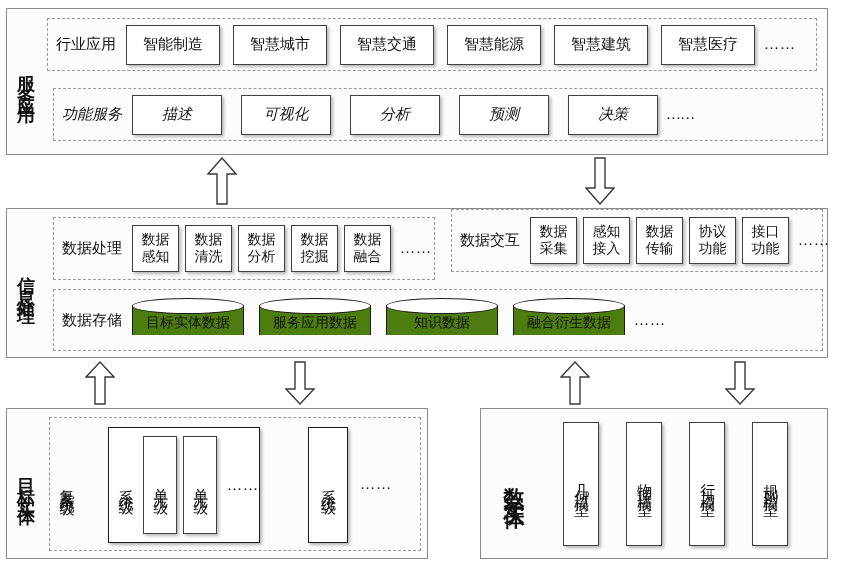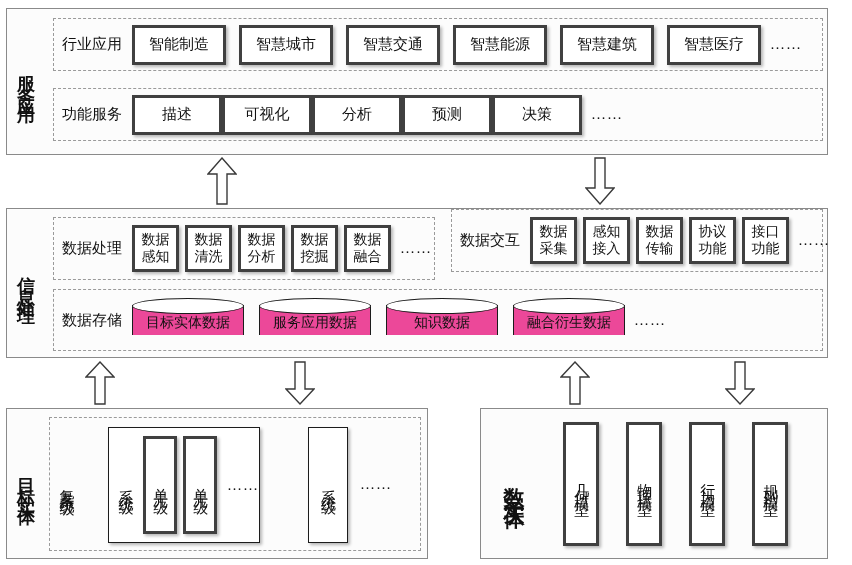--- a/index.html
+++ b/index.html
@@ -22,45 +22,45 @@
   .layer-label {
     position:absolute; left:10px; top:50%; transform:translateY(-50%);
     font-weight:700; font-size:18px; letter-spacing:10px; line-height:1;
   }
   .digital-label { left:22px; font-size:21px; letter-spacing:7px; }
 
   .dashed { position:absolute; border:1px dashed #9a9a9a; }
   .row { display:flex; align-items:center; padding:0 8px; }
   .row-label { font-size:15px; white-space:nowrap; margin-right:10px; }
   .items { display:flex; align-items:center; }
-  .gap14 { gap:13px; } .gap20 { } .gap6 { gap:6px; } .gap16 { gap:15px; }
+  .gap14 { gap:13px; } .gap20 { gap:19px; } .gap6 { gap:6px; } .gap16 { gap:15px; }
 
   .box {
-    background:#ffffff; border:3px solid #404040;
+    background:#ffffff; border:1px solid #404040;
     box-shadow:2px 2px 3px rgba(0,0,0,0.28);
     display:flex; align-items:center; justify-content:center;
     text-align:center; font-size:15px; line-height:1.15;
   }
   .app-box { width:94px; height:40px; }
   .fn-box  { width:90px; height:40px; }
   .proc-box { width:47px; height:47px; font-size:14px; padding:2px; }
   .more { font-size:15px; margin-left:9px; white-space:nowrap; letter-spacing:1px; }
 
   
-  .row-industry { left:46px; top:9px;  width:770px; height:53px; }
-  .row-function { left:46px; top:79px; width:770px; height:53px; }
+  .row-industry { left:40px; top:9px;  width:770px; height:53px; }
+  .row-function { left:46px; top:79px; width:770px; height:53px;font-style:italic; }
 
   
   .grp-processing  { left:46px;  top:8px;  width:382px; height:63px; }
   .grp-interaction { left:444px; top:0;  width:372px; height:63px; }
   .grp-storage     { left:46px;  top:80px; width:770px; height:62px; }
 
   
   .cylinder {
-    position:relative; width:112px; height:30px; background:#ec4899;
+    position:relative; width:112px; height:30px; background:#4d7c0f;
     border-left:1px solid #1c1c1c; border-right:1px solid #1c1c1c;
     margin:9px 0; display:flex; align-items:center; justify-content:center;
   }
   .cylinder::before {
     content:""; position:absolute; left:-1px; right:-1px; top:-7px; height:14px;
     border:1px solid #1c1c1c; border-radius:50%; background:#fff;
   }
   .cylinder::after {
     content:""; position:absolute; left:-1px; right:-1px; bottom:-7px; height:14px;
     border:1px solid #1c1c1c; border-radius:50%; background:#fff; z-index:-1;

